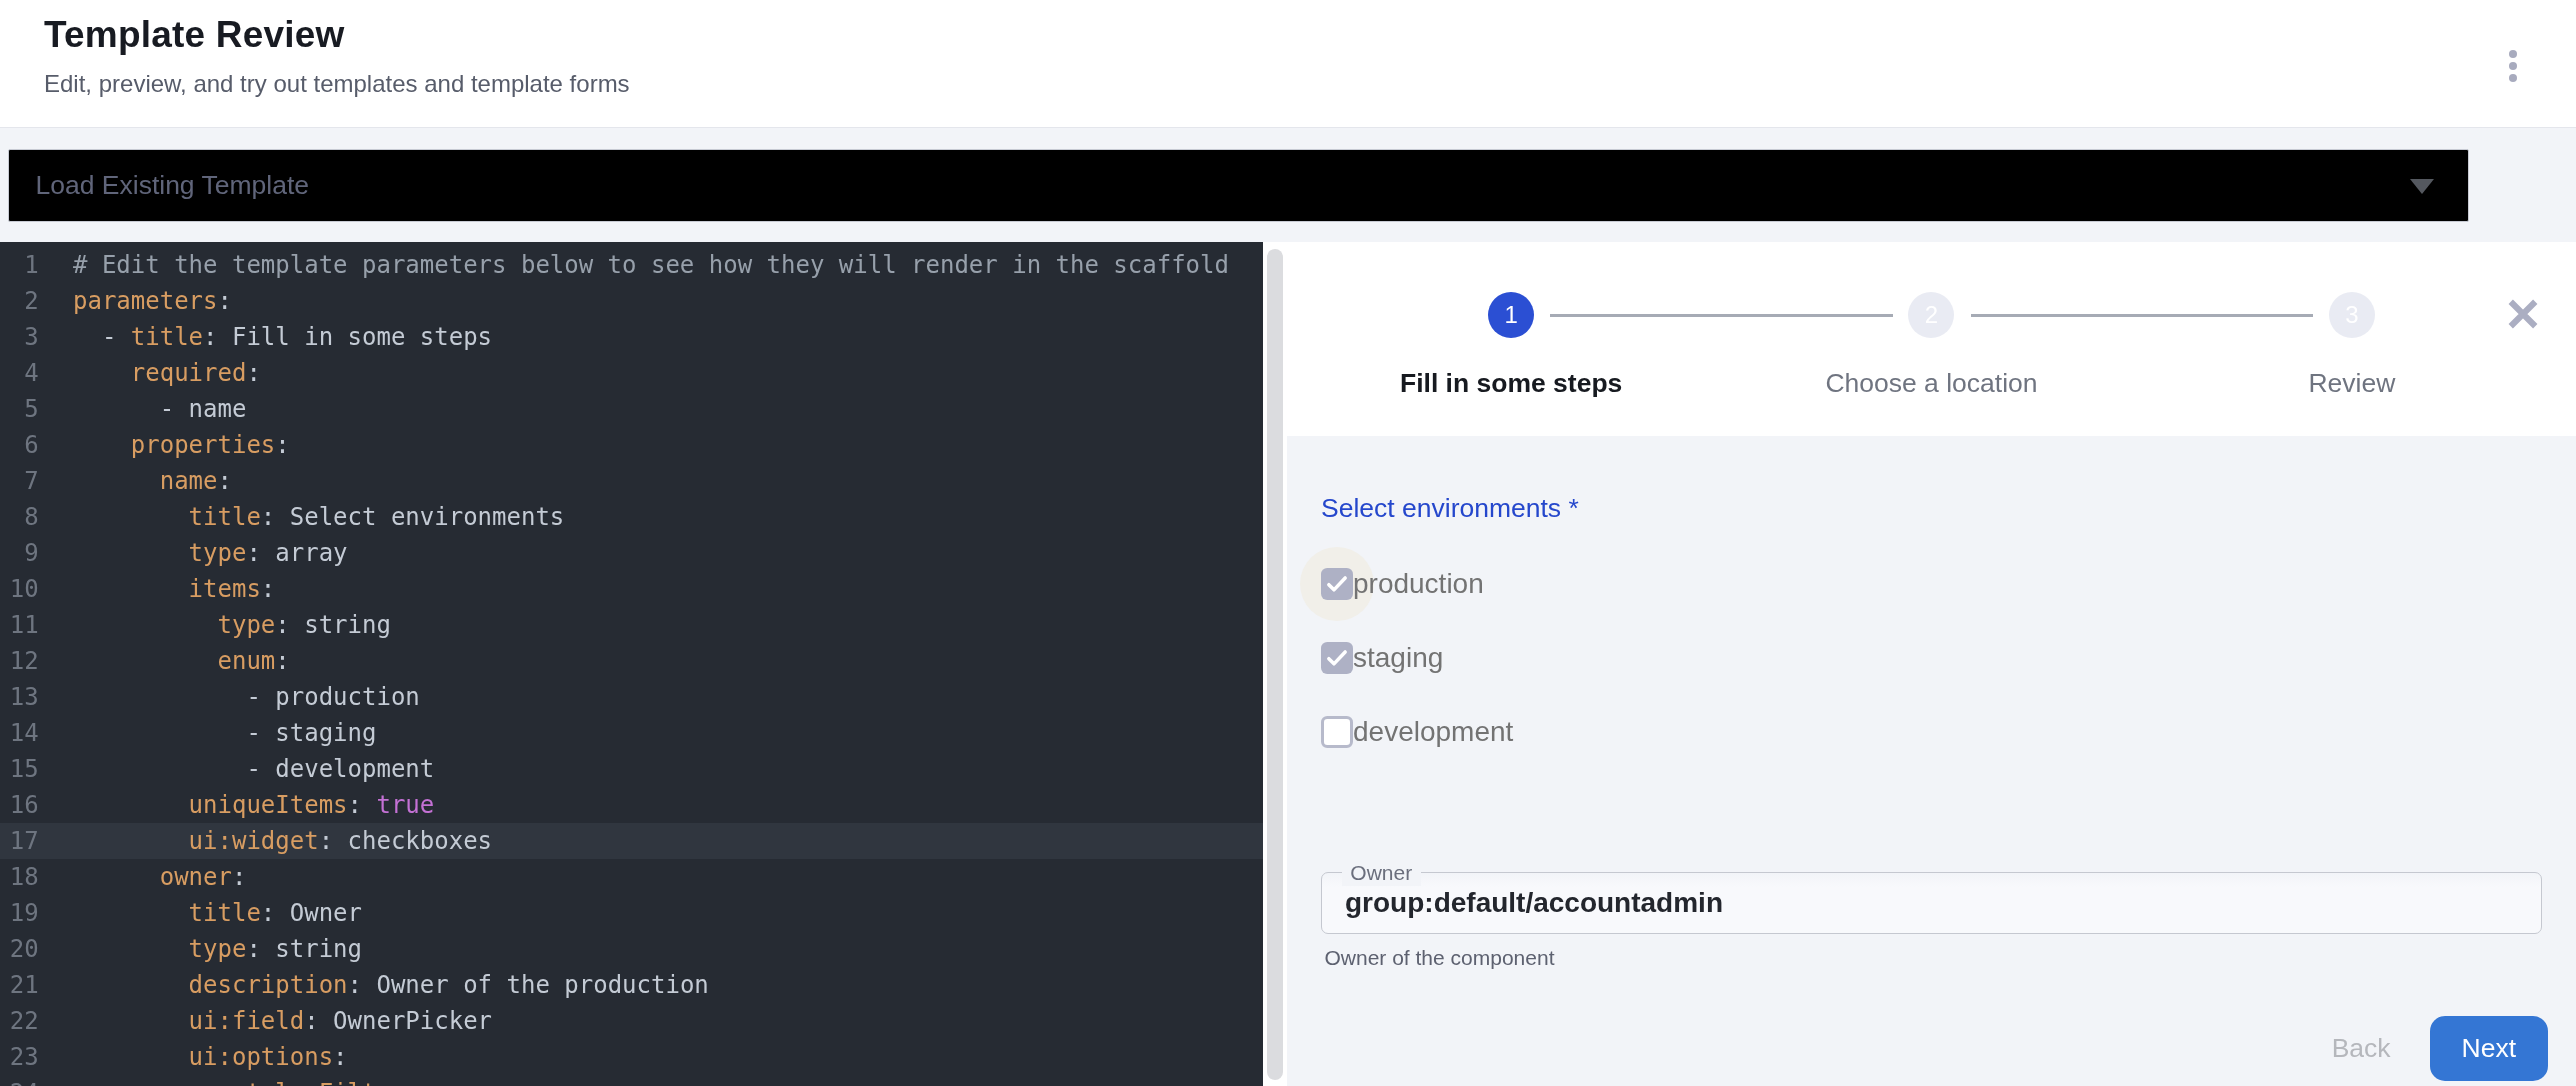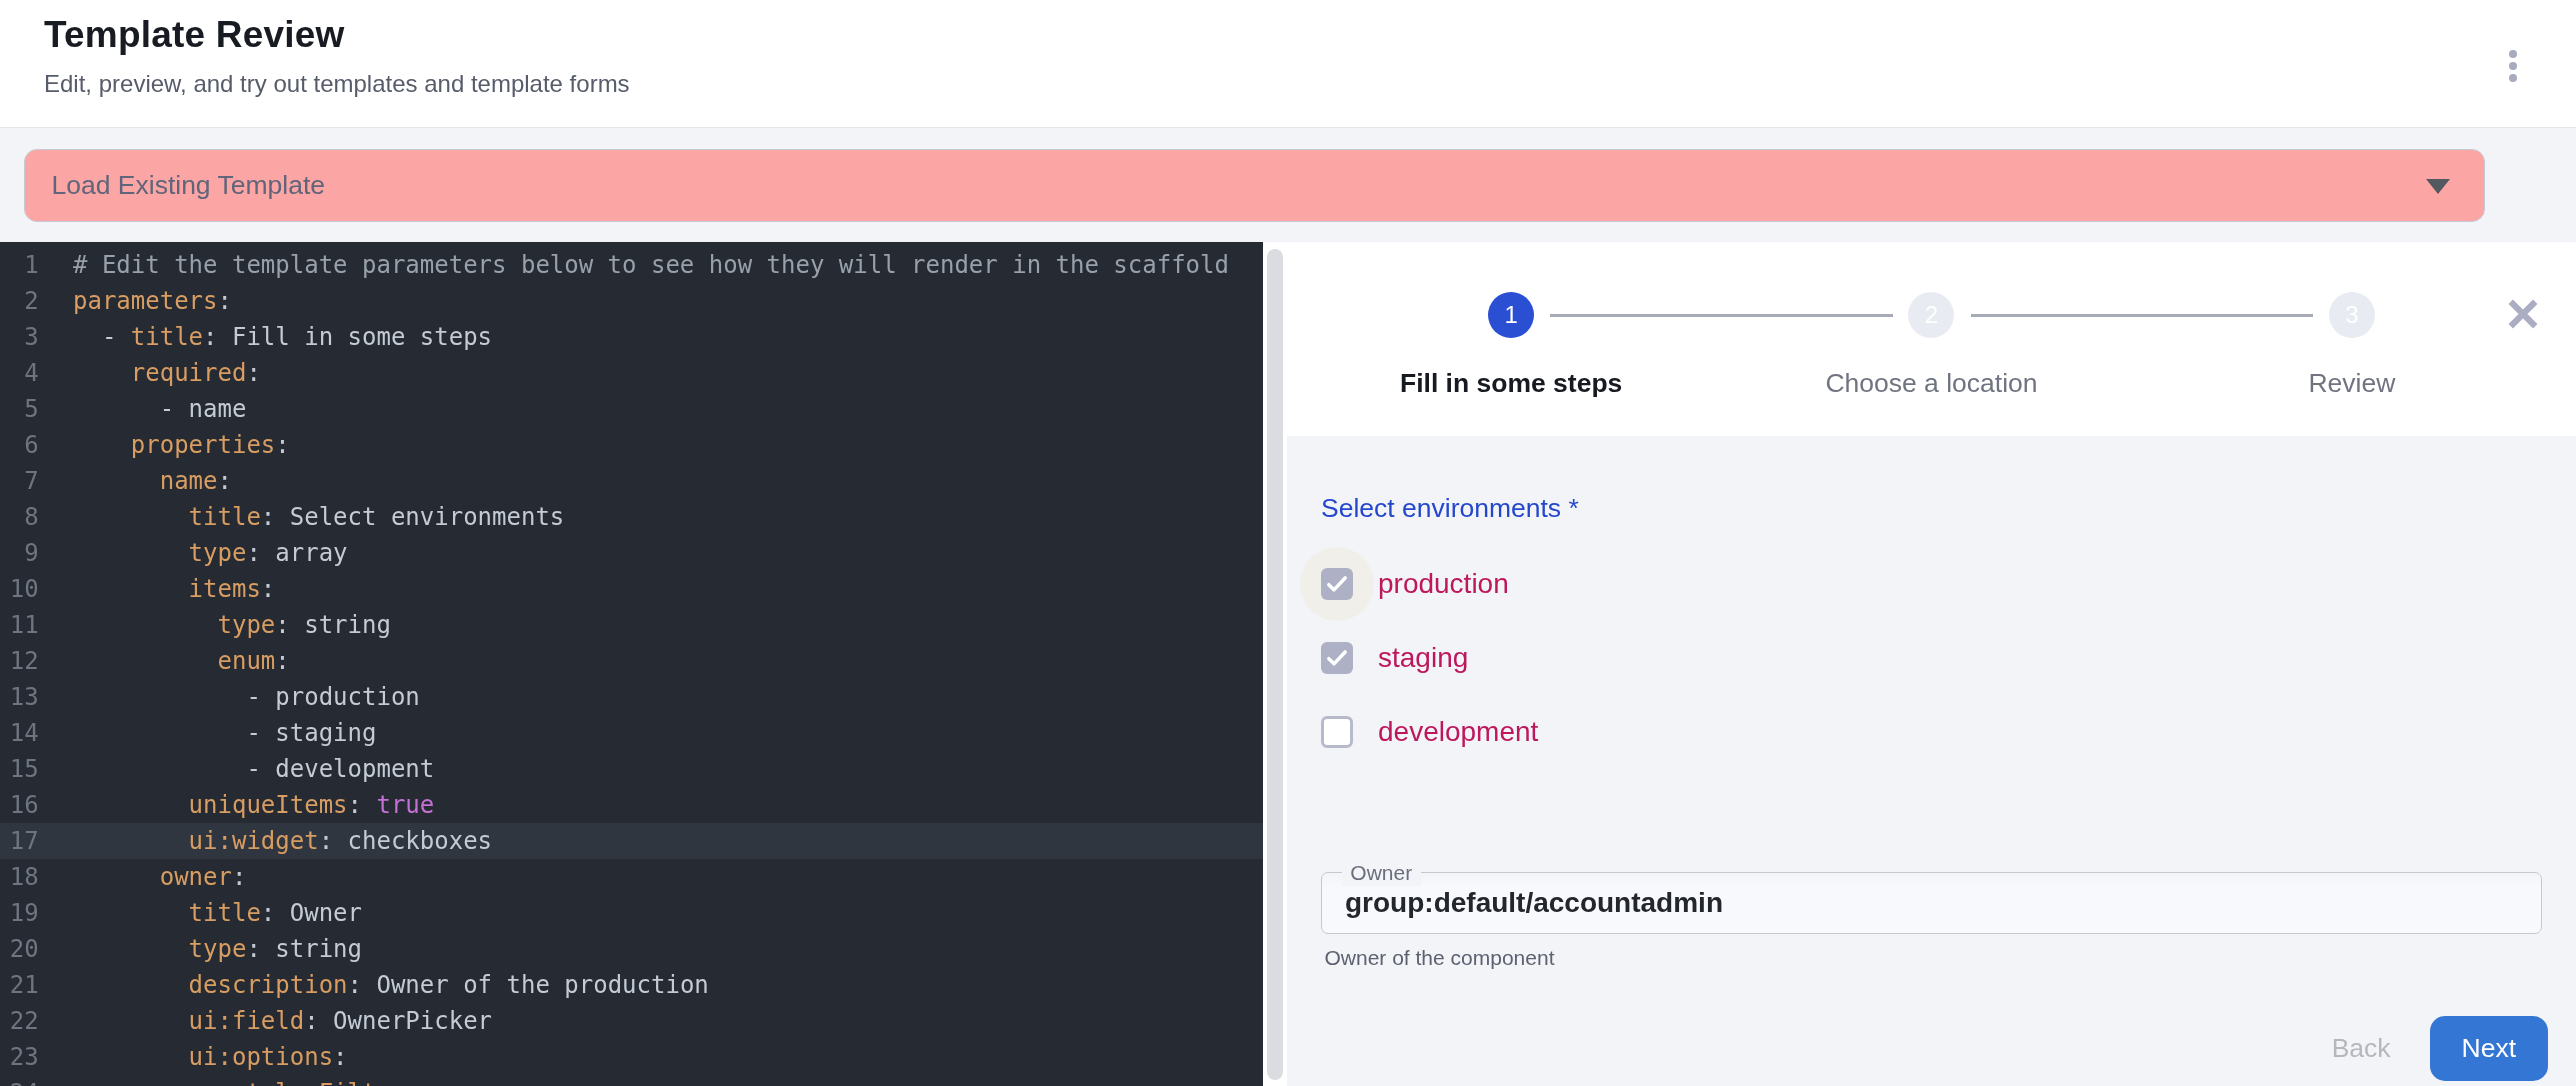--- a/index.html
+++ b/index.html
@@ -12,22 +12,22 @@
   
   .header{height:127px;background:#ffffff;position:relative;padding:14px 0 0 44px;}
   .header h1{font-size:37px;font-weight:700;color:#181b22;letter-spacing:0.2px;}
   .header .subtitle{font-size:24px;color:#575c6a;margin-top:14px;}
   .kebab{position:absolute;top:34px;right:42px;width:42px;height:64px;border:none;background:transparent;
          display:flex;flex-direction:column;align-items:center;justify-content:center;gap:4.4px;cursor:pointer;}
   .kebab i{width:8px;height:8px;border-radius:50%;background:#a8abbe;display:block;}
 
   
   .subheader{height:115px;background:#f2f4f8;border-top:1.8px solid #e4e6ec;position:relative;}
-  .tpl-select{position:absolute;left:24px;top:21px;width:2461px;height:73px;background:#fca5a5;
-              border:1.8px solid #c7cad3;border-radius:13px;display:flex;align-items:center;
+  .tpl-select{position:absolute;left:8px;top:21px;width:2461px;height:73px;background:#000000;
+              border:1.8px solid #c7cad3;border-radius:2px;display:flex;align-items:center;
               padding:0 50px 0 26.5px;cursor:pointer;}
   .tpl-select .ph{font-size:26.5px;color:#60657a;}
   .tpl-select .arrow{position:absolute;right:34px;top:50%;margin-top:-6.2px;width:0;height:0;
               border-left:12.4px solid transparent;border-right:12.4px solid transparent;
               border-top:15px solid #54585f;}
   .close-btn{position:absolute;right:32px;top:165px;width:42px;height:42px;border:none;background:transparent;cursor:pointer;padding:0;}
   .close-btn svg{display:block;}
 
   
   .main{display:flex;height:845px;background:#ffffff;}
@@ -61,21 +61,21 @@
   .step.active .step-label{color:#171a20;font-weight:700;}
 
   .form-panel{flex:1;background:#f2f4f8;position:relative;padding:57px 32px 0 34px;}
   .env-label{font-size:26.5px;color:var(--label_blue,#2547cc);margin-bottom:23px;}
   .check-row{display:flex;align-items:center;height:74px;cursor:pointer;position:relative;}
   .check-row .halo{position:absolute;left:-21px;top:0;width:74px;height:74px;border-radius:50%;background:#f1efe9;}
   .cbox{position:relative;width:32px;height:32px;border-radius:6.2px;flex:0 0 32px;}
   .cbox.checked{background:var(--checkbox_fill,#aeb1c5);}
   .cbox.unchecked{background:#ffffff;border:3.5px solid #b7bacb;}
   .cbox svg{position:absolute;left:1.8px;top:1.8px;}
-  .check-row .opt-label{font-size:28px;color:#be185d;margin-left:25px;position:relative;}
+  .check-row .opt-label{font-size:28px;color:#737373;position:relative;}
 
   .owner-group{margin-top:103px;width:1221px;position:relative;}
   .owner-field{position:relative;height:62px;border:1.8px solid #c5c8d0;border-radius:7px;
                background:linear-gradient(to bottom,#f2f4f8 0,#f8f9fc 14px);}
   .owner-label{position:absolute;top:-13.3px;left:19.5px;padding:0 8.8px;font-size:21px;color:#6b6f7d;
                background:#f2f4f8;line-height:26.5px;}
   .owner-input{position:absolute;inset:0;width:100%;height:100%;border:none;background:transparent;outline:none;
                font-family:"Liberation Sans",sans-serif;font-size:28px;color:#23262d;padding:0 23px;font-weight:bold;}
   .owner-helper{font-size:21px;color:#5d6170;margin:12.4px 0 0 3.5px;}
 

